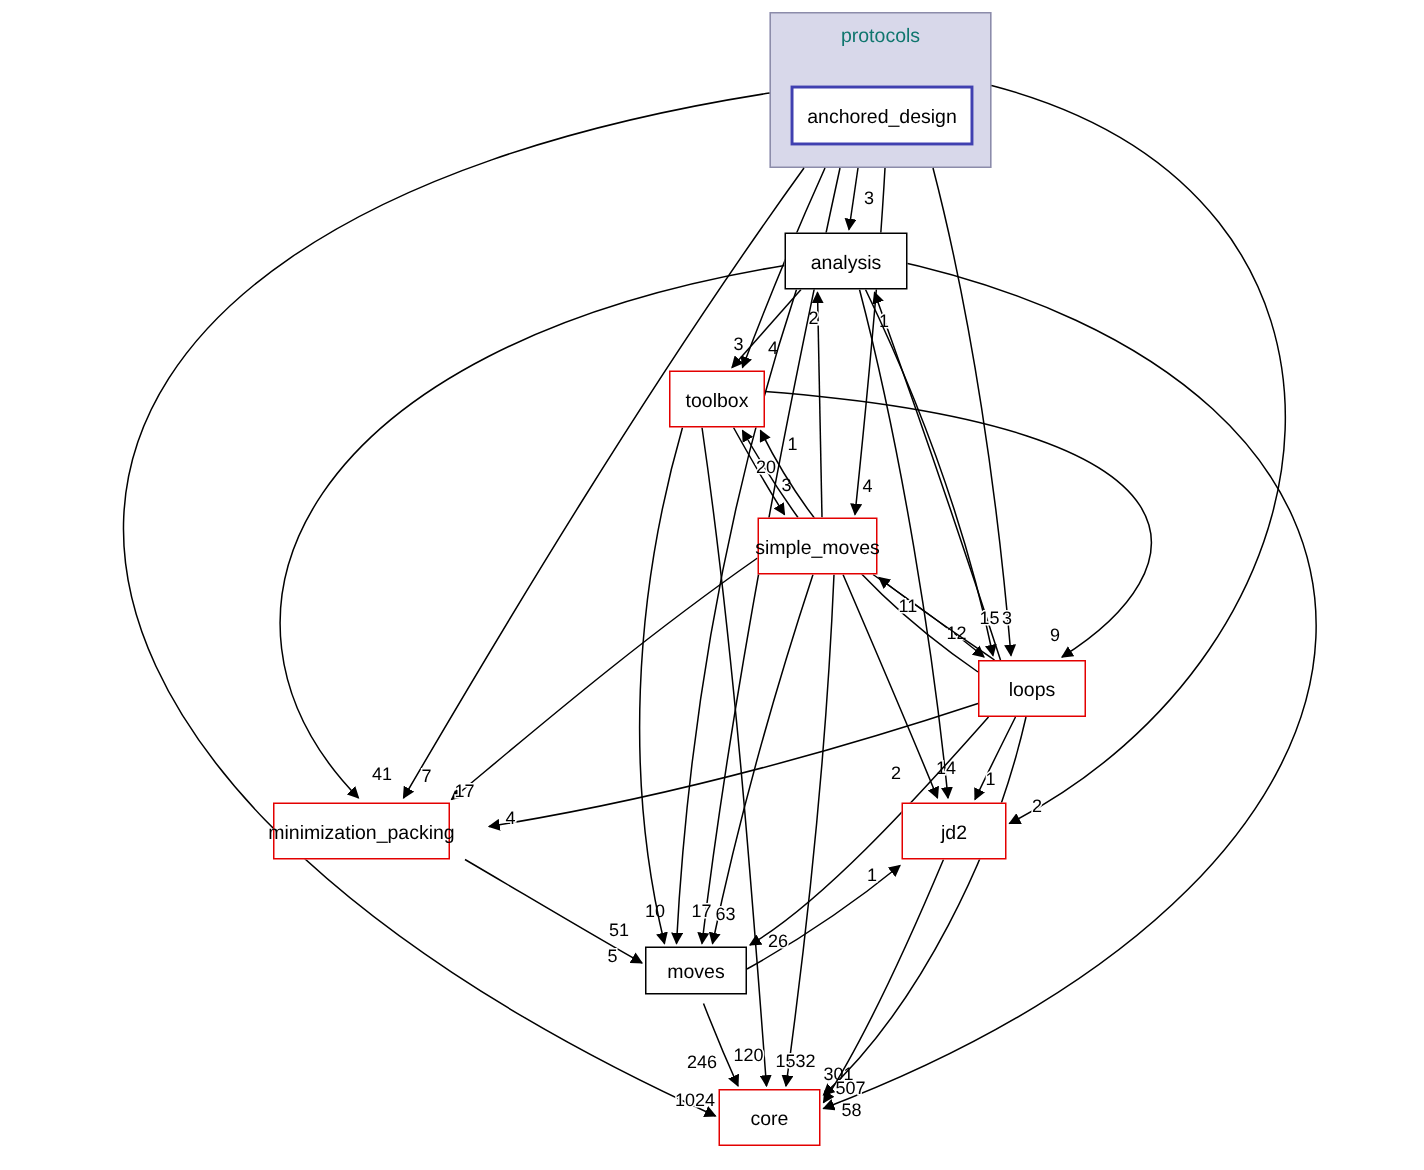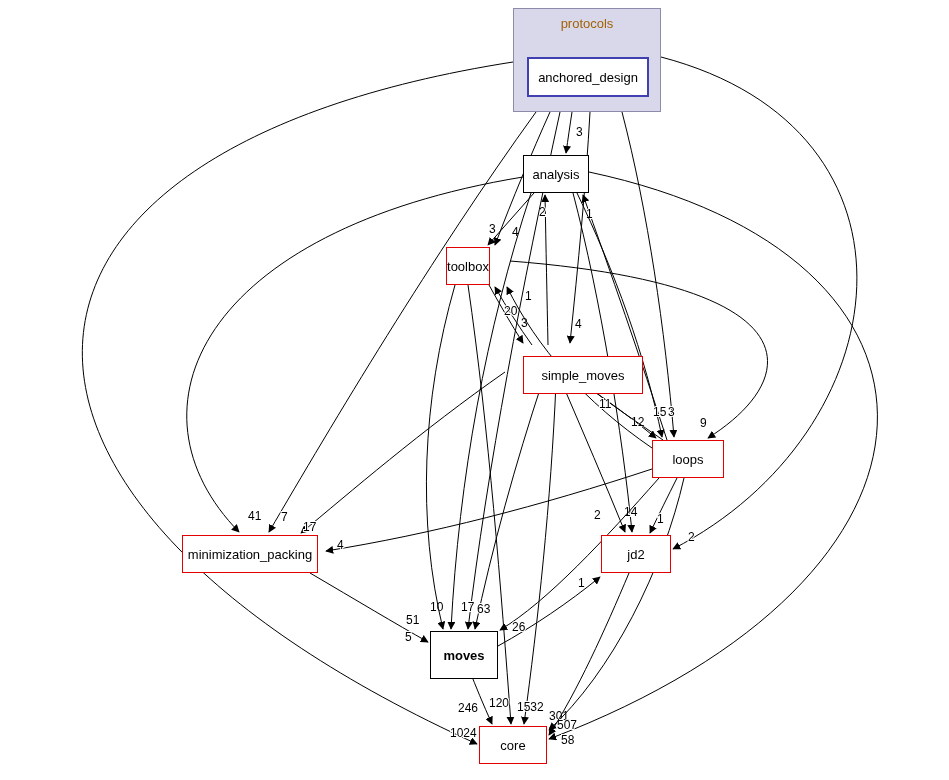--- a/index.html
+++ b/index.html
@@ -15,21 +15,21 @@
     position: absolute;
     box-sizing: border-box;
     background: var(--cluster-fill, #d8d8ea);
     border: 1px solid var(--cluster-border, #8c8caa);
     z-index: 0;
   }
   .cluster-title {
     position: absolute;
     z-index: 2;
     font-size: 13px;
-    color: #a16207;
+    color: #0f766e;
     text-align: center;
   }
   svg.edges {
     position: absolute;
     left: 0; top: 0;
     z-index: 1;
   }
   .edge-path {
     fill: none;
     stroke: var(--edge-color, #000000);
@@ -219,45 +219,45 @@
       </g>
   </svg>
 
   <div class="cluster" style="left:513px; top:8px; width:148px; height:104px;"></div>
   <div class="cluster-title" style="left:513px; top:16px; width:148px;">protocols</div>
 
   <div class="node current" style="left:527px; top:57px; width:122px; height:40px;">
     <span>anchored_design</span>
   </div>
 
-  <div class="node" style="left:523px; top:155px; width:66px; height:38px;">
+  <div class="node" style="left:523px; top:155px; width:82px; height:38px;">
     <span>analysis</span>
   </div>
 
-  <div class="node red" style="left:446px; top:247px; width:44px; height:38px;">
+  <div class="node red" style="left:446px; top:247px; width:64px; height:38px;">
     <span>toolbox</span>
   </div>
 
-  <div class="node red" style="left:523px; top:345px; width:120px; height:38px;margin-top:11px;">
+  <div class="node red" style="left:505px; top:345px; width:80px; height:38px;">
     <span>simple_moves</span>
   </div>
 
   <div class="node red" style="left:652px; top:440px; width:72px; height:38px;">
     <span>loops</span>
   </div>
 
-  <div class="node red" style="left:182px; top:535px; width:136px; height:38px;">
+  <div class="node red" style="left:182px; top:535px; width:118px; height:38px;">
     <span>minimization_packing</span>
   </div>
 
   <div class="node red" style="left:601px; top:535px; width:70px; height:38px;align-items:center;">
     <span>jd2</span>
   </div>
 
-  <div class="node" style="left:430px; top:631px; width:68px; height:48px;font-weight:bold;">
+  <div class="node" style="left:430px; top:631px; width:68px; height:32px;">
     <span>moves</span>
   </div>
 
   <div class="node red" style="left:479px; top:726px; width:68px; height:38px;justify-content:center;">
     <span>core</span>
   </div>
 
 </div>
 
 </body></html>

